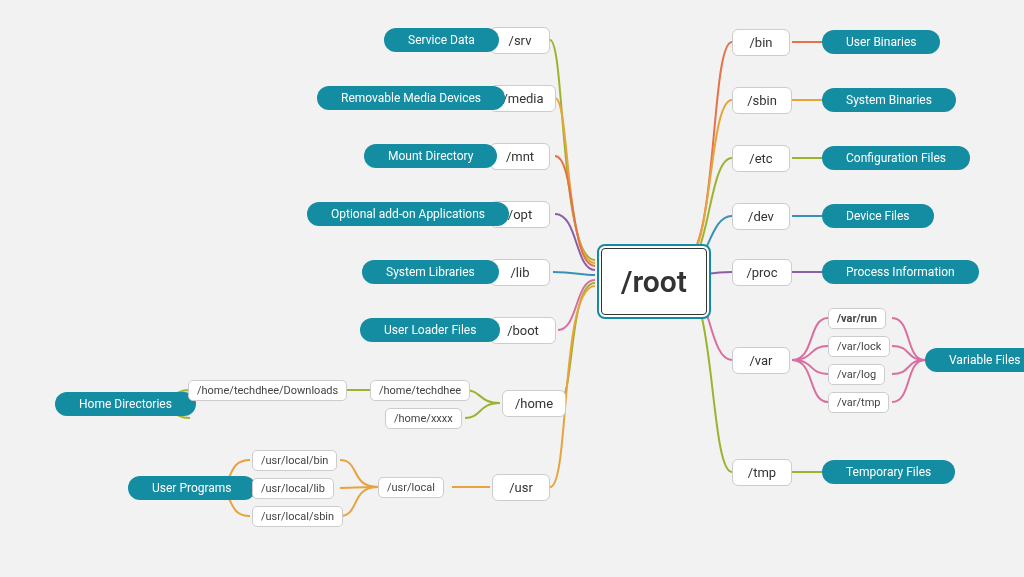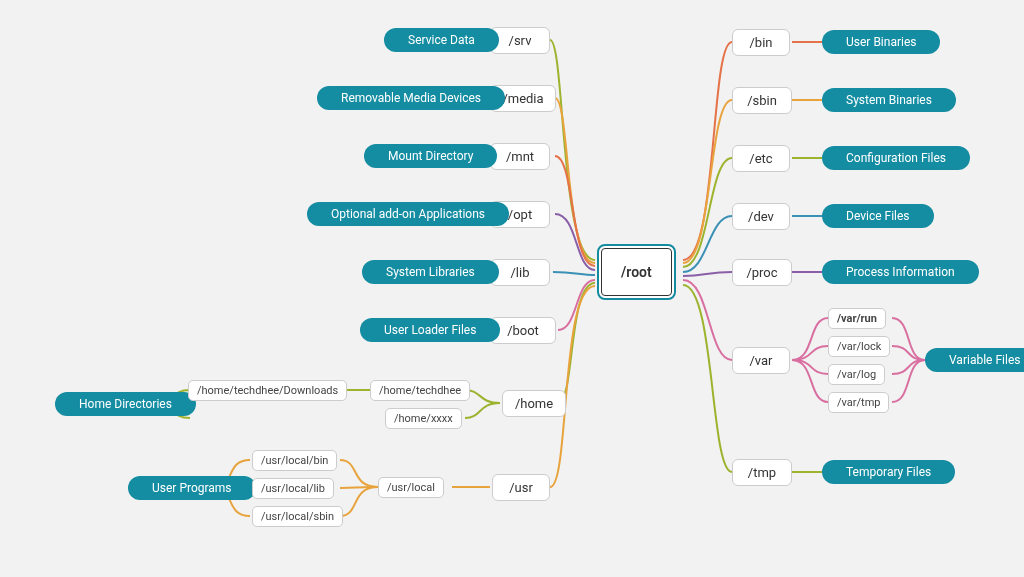--- a/index.html
+++ b/index.html
@@ -34,21 +34,21 @@
     font-size: 13px;
     color: #333;
     white-space: nowrap;
     box-sizing: border-box;
     text-align: center;
   }
   .node.center {
     border: 2px solid #158ba0;
     outline: 1px solid #333;
     outline-offset: -5px;
-    font-size: 14px;
+    font-size: 30px;
     font-weight: 600;
     padding: 18px 22px;
     border-radius: 8px;
   }
   .badge {
     position: absolute;
     background: #148ca1;
     color: #fff;
     border-radius: 12px;
     padding: 5px 24px;

